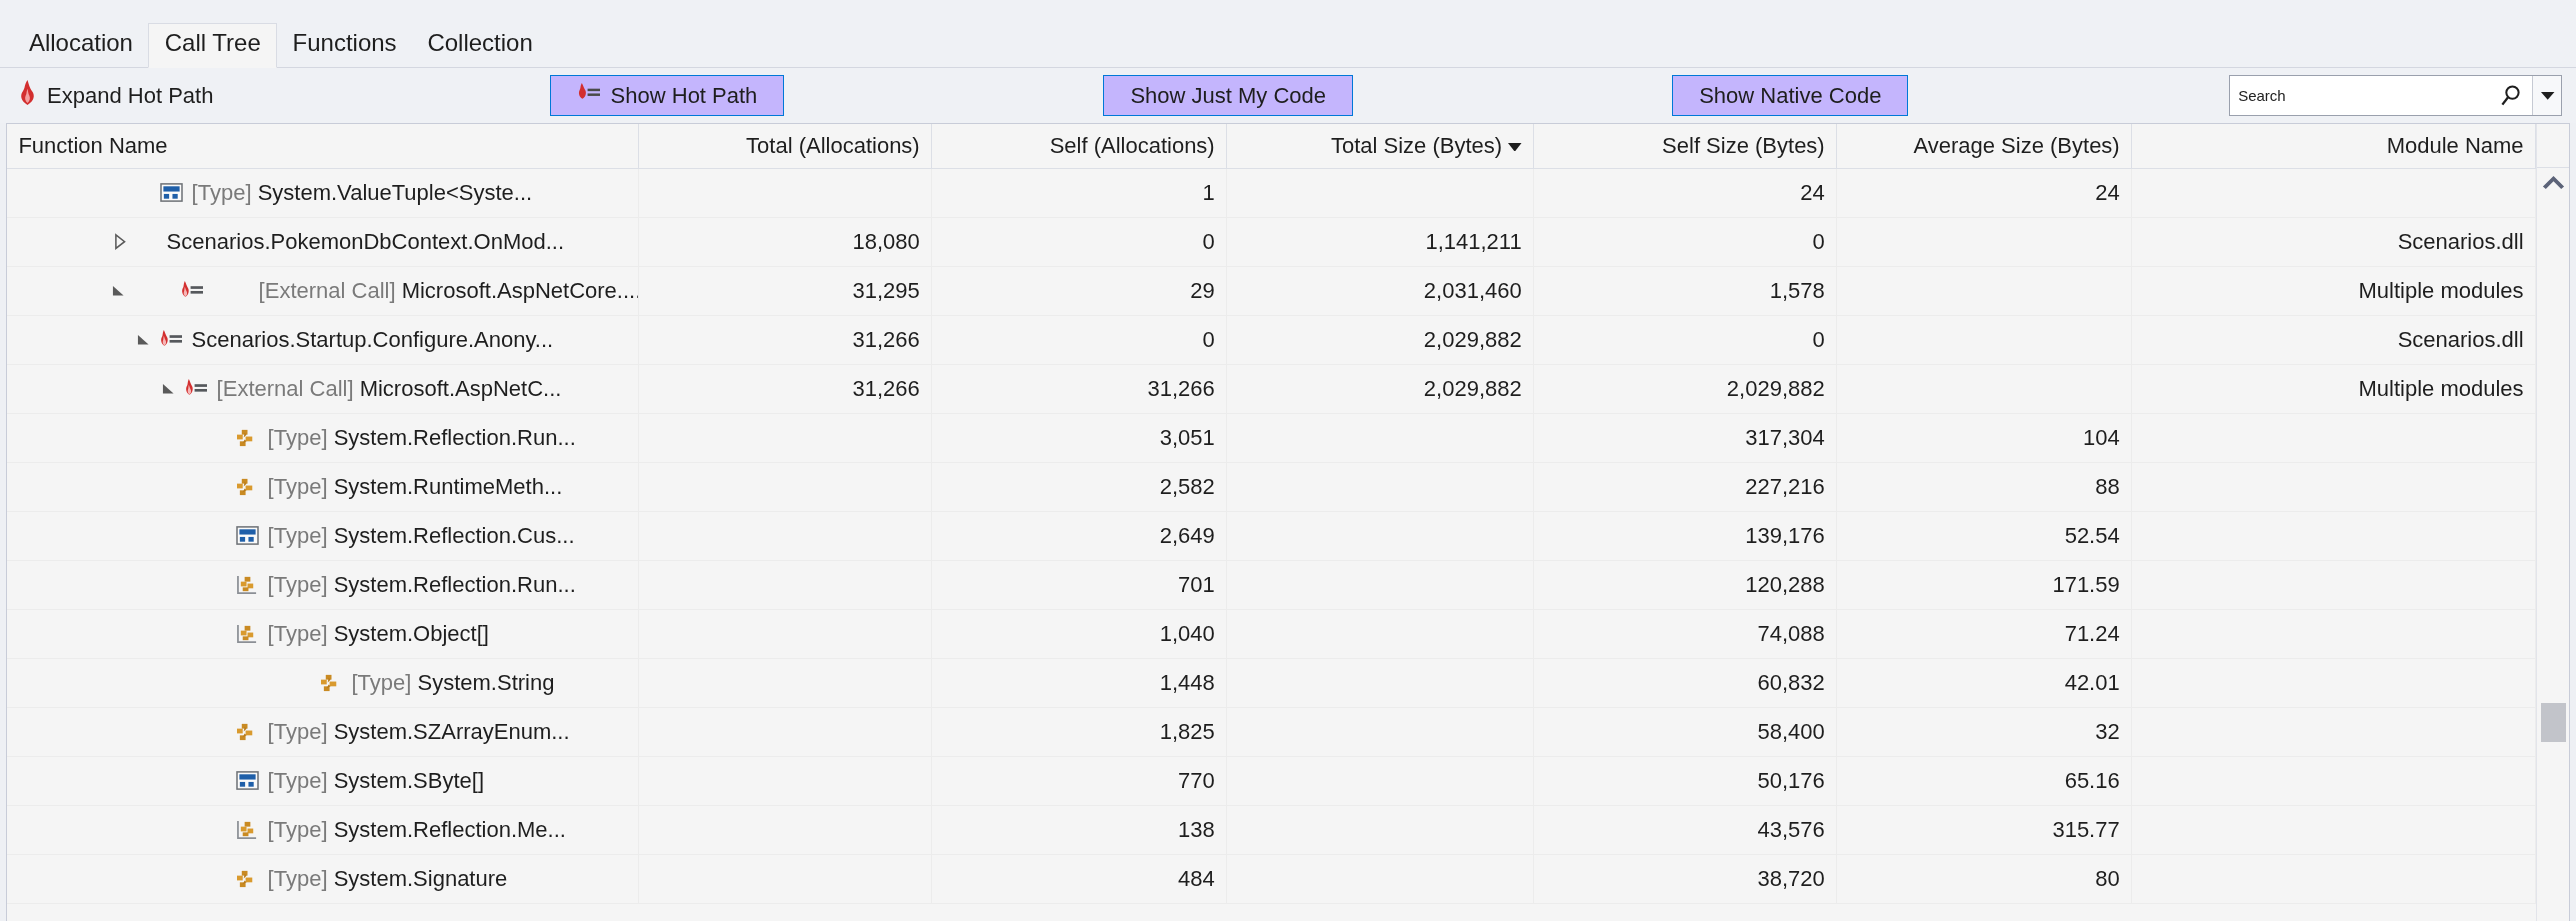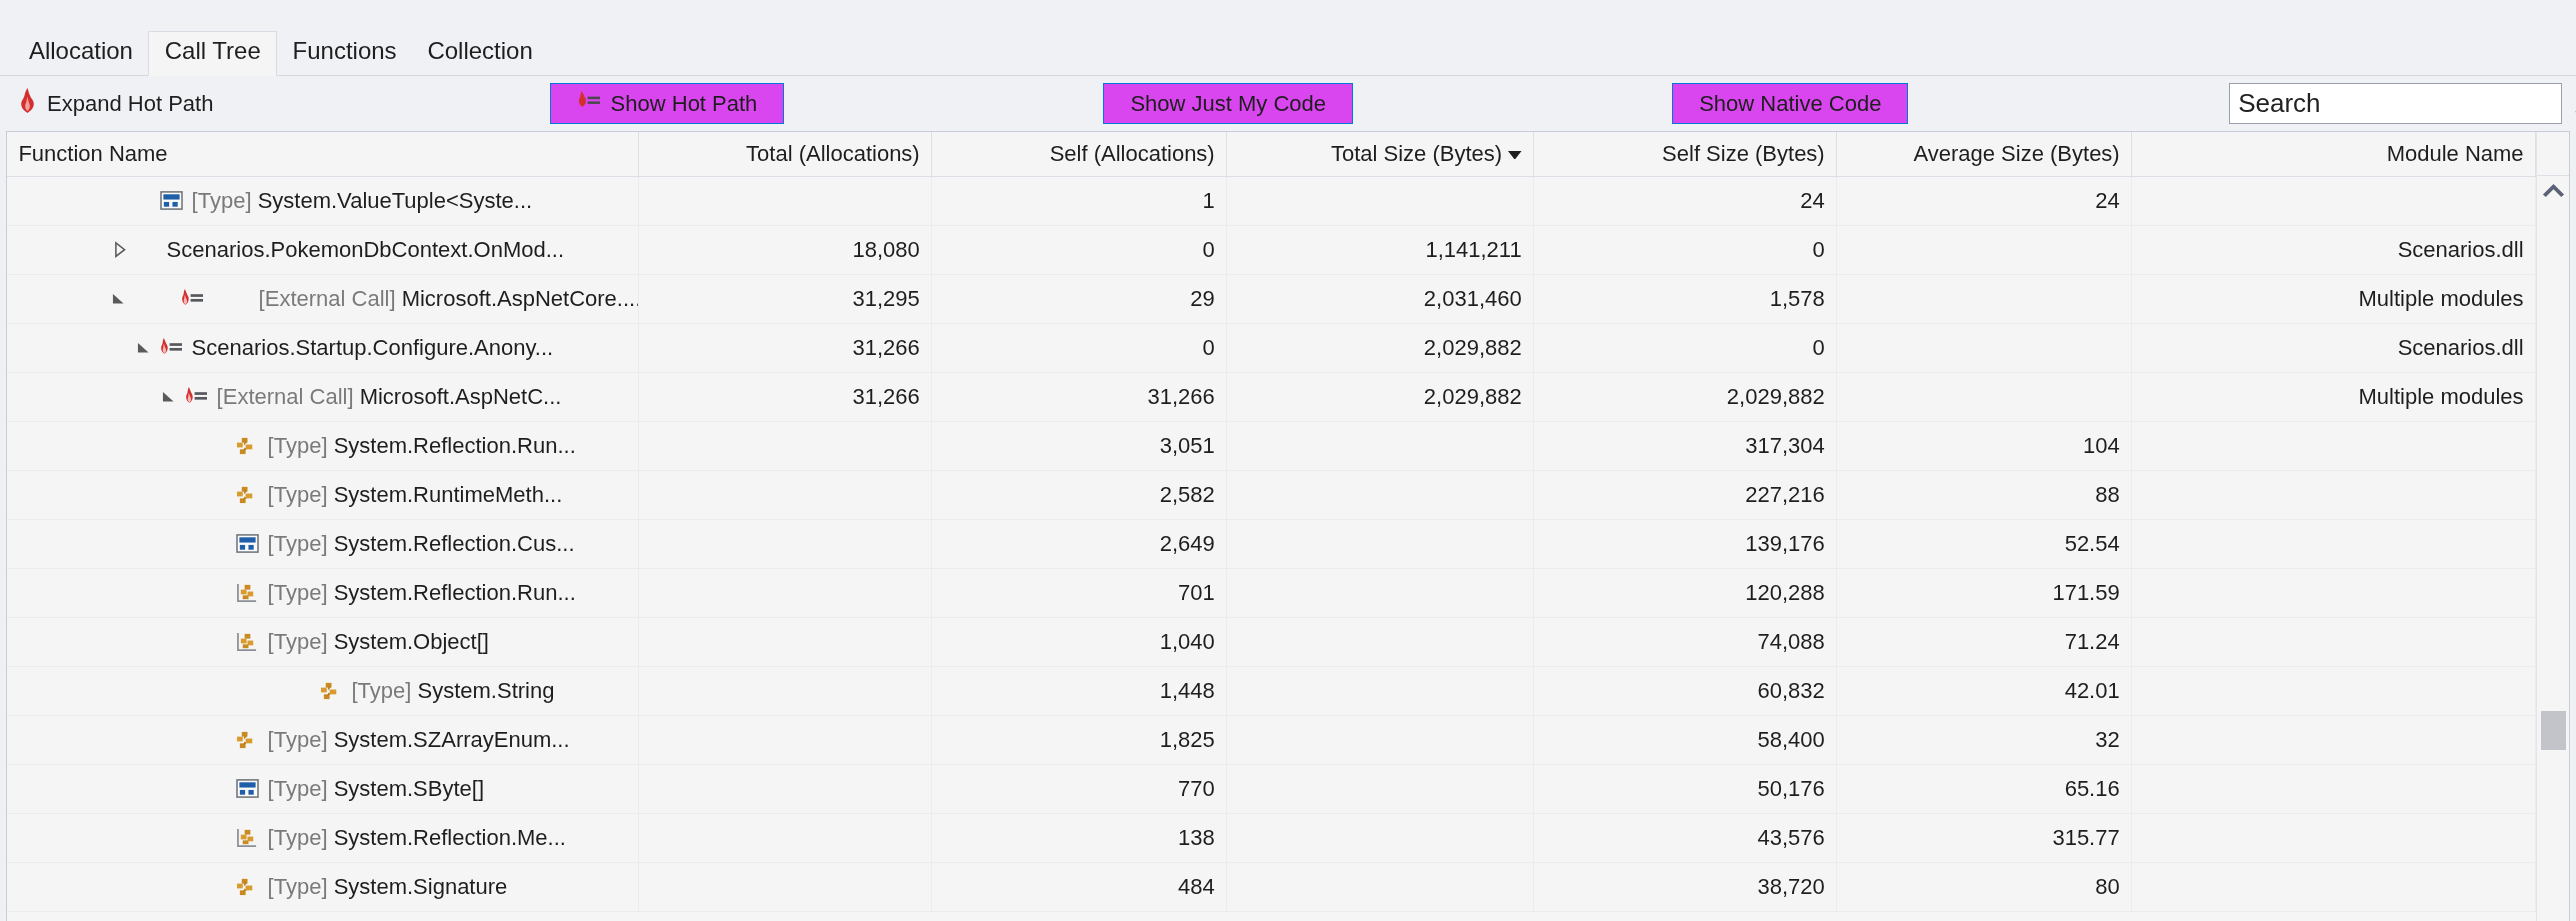--- a/index.html
+++ b/index.html
@@ -5,21 +5,21 @@
   * { box-sizing: border-box; margin:0; padding:0; }
   html, body {
     width: 2576px; height: 921px;
     background: #eef0f4;
     font-family: "Liberation Sans", sans-serif;
     overflow: hidden;
   }
 
   
   #tabstrip {
-    height: 76px;
+    height: 68px;
     background: #eff1f5;
     display: flex;
     align-items: flex-end;
     padding-left: 13.5px;
     border-bottom: 1px solid #d4d7e0;
   }
   .tab {
     font-size: 24px;
     color: #1e1e1e;
     padding: 7.7px 15.4px 11.6px 15.4px;
@@ -60,39 +60,39 @@
   .tb-btn {
     display: flex;
     align-items: center;
     justify-content: center;
     gap: 8.7px;
     font-size: 22px;
     color: #1e1e1e;
     height: 41px;
     padding: 0 26px;
     border: 1.9px solid #0078d7;
-    background: #d946ef;
+    background: #c4b5fd;
     margin-left: 9.6px;
     cursor: default;
     white-space: nowrap;
   }
   .searchwrap {
     display:flex;
     align-items:stretch;
     height: 41px;
     border: 1px solid #9aa0ad;
     background:#ffffff;
     margin-left: 11.6px;
     width: 333px;
   }
   .searchwrap input {
     border: none;
     outline: none;
     flex: 1;
-    font-size: 26px;
+    font-size: 15px;
     font-family: "Liberation Sans", sans-serif;
     padding-left: 7.7px;
     color: #222;
     background: transparent;
   }
   .searchwrap input::placeholder { color: #222; opacity: 1; }
   .search-icn {
     width: 41px; display:flex; align-items:center; justify-content:center;
   }
   .search-drop {

